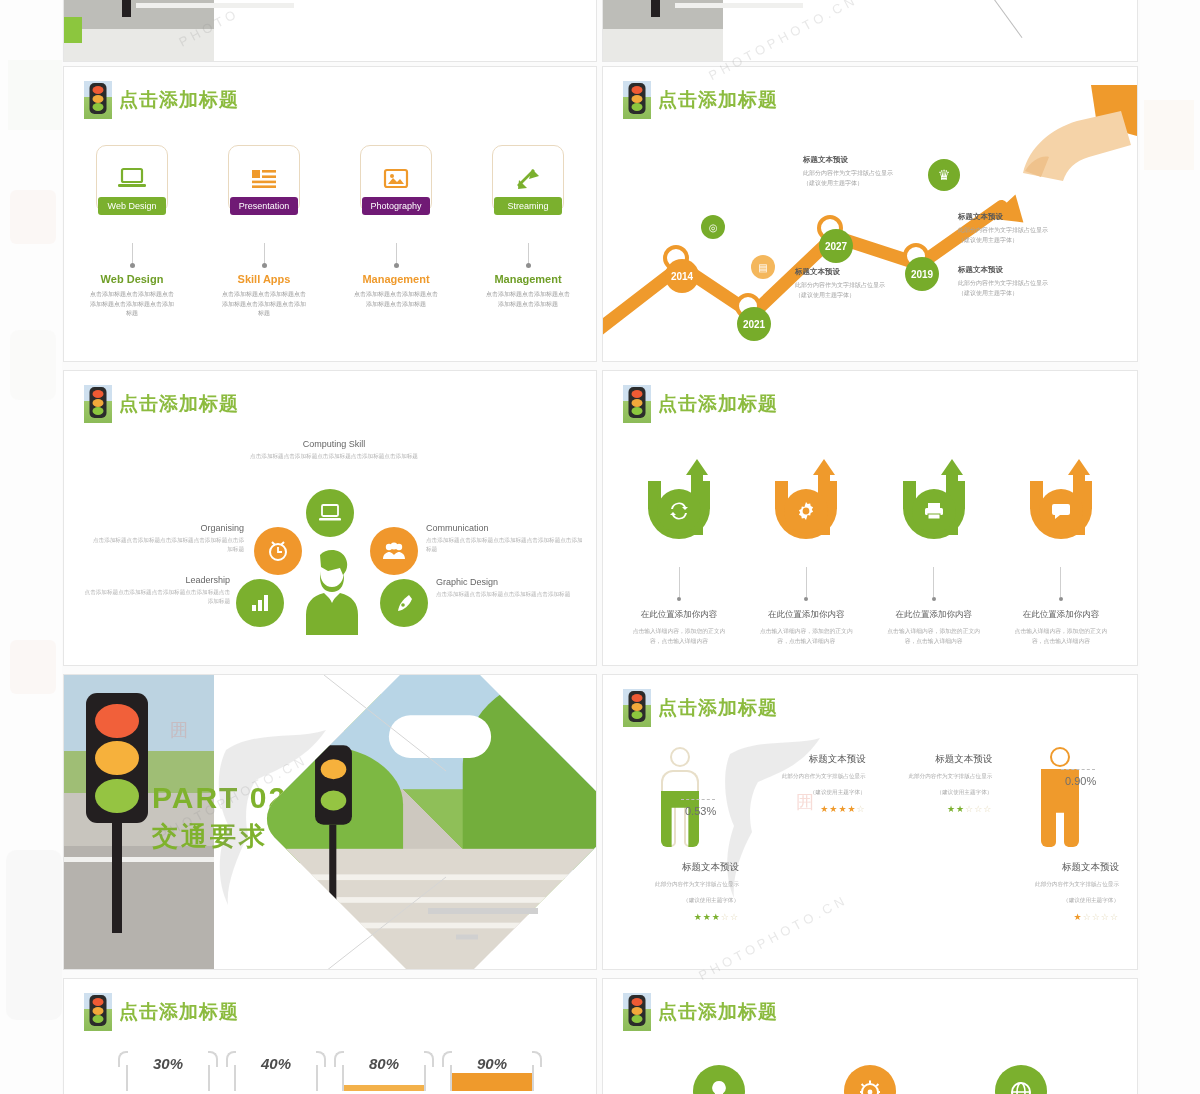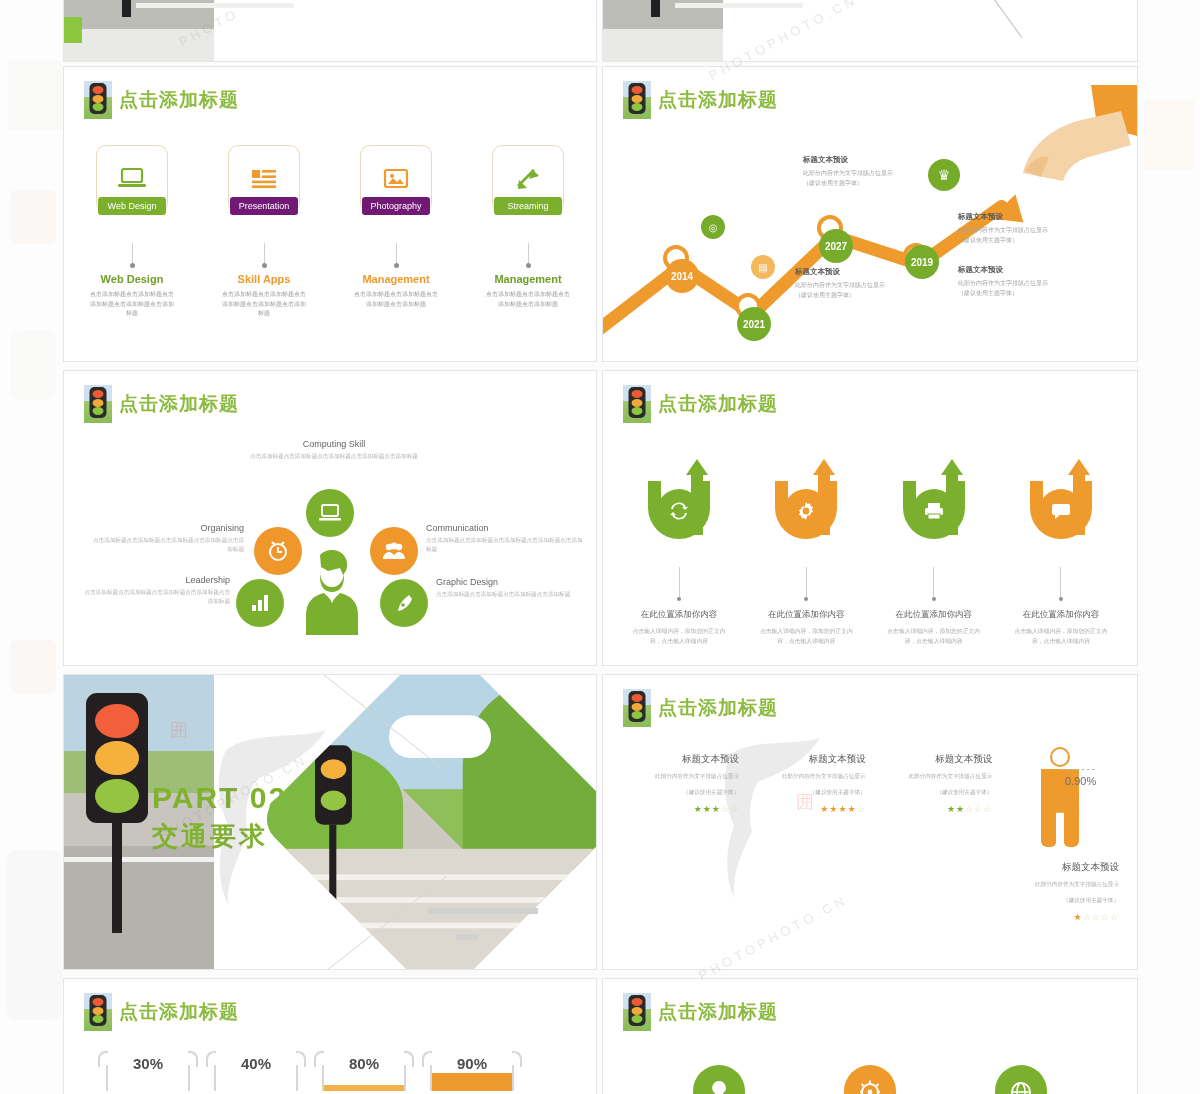--- a/index.html
+++ b/index.html
@@ -185,21 +185,21 @@
   .plegs span { position:absolute; top:0; width:11px; height:44px; border-radius:0 0 5px 5px; }
   .plegs span.l { left:0; } .plegs span.r { right:0; }
   .fillbar { position:absolute; left:50%; transform:translateX(-50%); bottom:0; width:38px; border-radius:0 0 6px 6px; }
   .pctline { position:absolute; height:1px; border-top:1px dashed #bdbdbd; }
   .pct { position:absolute; font-size:11px; color:#6e6e6e; }
   .pers .h { font-size:9.5px; color:#555; margin-top:6px; }
   .pers .p { font-size:5.6px; color:#a9a9a9; line-height:1.7; margin-top:6px; }
   .stars { margin-top:7px; font-size:9px; letter-spacing:1px; }
 
   
-  .pbox { position:absolute; left:30px; right:30px; top:72px; display:flex; justify-content:flex-start; }
+  .pbox { position:absolute; left:30px; right:30px; top:72px; display:flex; justify-content:center;font-style:italic; }
   .beaker { width:108px; position:relative; height:40px; }
   .beaker .lip { position:absolute; top:0; width:10px; height:16px; border:2px solid #d6d6d6; border-bottom:none; }
   .beaker .lip.a { left:4px; border-right:none; border-radius:8px 0 0 0;}
   .beaker .lip.b { right:4px; border-left:none; border-radius:0 8px 0 0;}
   .beaker .wall { position:absolute; top:14px; width:2px; height:26px; background:#d6d6d6; }
   .beaker .wall.a { left:12px; } .beaker .wall.b { right:12px; }
   .beaker .val { position:absolute; left:0; right:0; top:4px; text-align:center; font-size:15px; font-weight:bold; color:#4d4d4d; }
   .beaker .liq { position:absolute; left:14px; right:14px; bottom:0; }
 
   
@@ -370,21 +370,21 @@
       <div class="tl-node green" style="left:134px;top:240px;">
           <span>2021</span>
         </div>
 
       <div class="ring" style="left:214px;top:148px;"></div>
       <div class="tl-node green" style="left:216px;top:162px;">
           <span>2027</span>
         </div>
 
       <div class="ring" style="left:300px;top:176px;"></div>
-      <div class="tl-node green" style="left:302px;top:178px;text-align:center;">
+      <div class="tl-node green" style="left:302px;top:190px;text-align:center;">
           <span>2019</span>
         </div>
 
       <div class="badge-ic green" style="left:98px;top:148px;">◎</div>
       <div class="badge-ic orange" style="left:148px;top:188px;">▤</div>
       <div class="badge-ic green" style="left:325px;top:92px;width:32px;height:32px;font-size:14px;">♛</div>
 
       <div class="tnote" style="left:200px;top:88px;">
         <div class="h">标题文本预设</div>
         <div class="p">此部分内容作为文字排版占位显示</div>
@@ -636,20 +636,33 @@
               <div class="lamp y"></div>
               <div class="lamp g"></div>
             </div>
         </div>
         <div class="txt">点击添加标题</div>
       </div>
 
       <div class="people">
 
         <div class="pers">
+          <div class="pfig">
+            <div class="pbody">
+              <div class="phead"></div>
+              <div class="ptorso"></div>
+              <div class="plegs">
+                <span class="l" style="border:2.5px solid #e8dfc9;"></span>
+                  <span class="r" style="border:2.5px solid #e8dfc9;"></span>
+              </div>
+              <div class="fillbar" style="height:56px;background:#7bb02e;clip-path:polygon(0 0,100% 0,100% 100%,72% 100%,72% 30%,28% 30%,28% 100%,0 100%);"></div>
+            </div>
+            <div class="pctline" style="left:60px;top:52px;width:34px;"></div>
+            <div class="pct" style="left:64px;top:58px;">0.53%</div>
+          </div>
           <div class="h">标题文本预设</div>
           <div class="p">此部分内容作为文字排版占位显示</div>
           <div class="p">（建议使用主题字体）</div>
           <div class="stars"><span style="color:#7bb02e;">★★★</span><span style="color:#e6dcc0;">☆☆</span></div>
         </div>
 
         <div class="pers">
           <div class="h">标题文本预设</div>
           <div class="p">此部分内容作为文字排版占位显示</div>
           <div class="p">（建议使用主题字体）</div>

